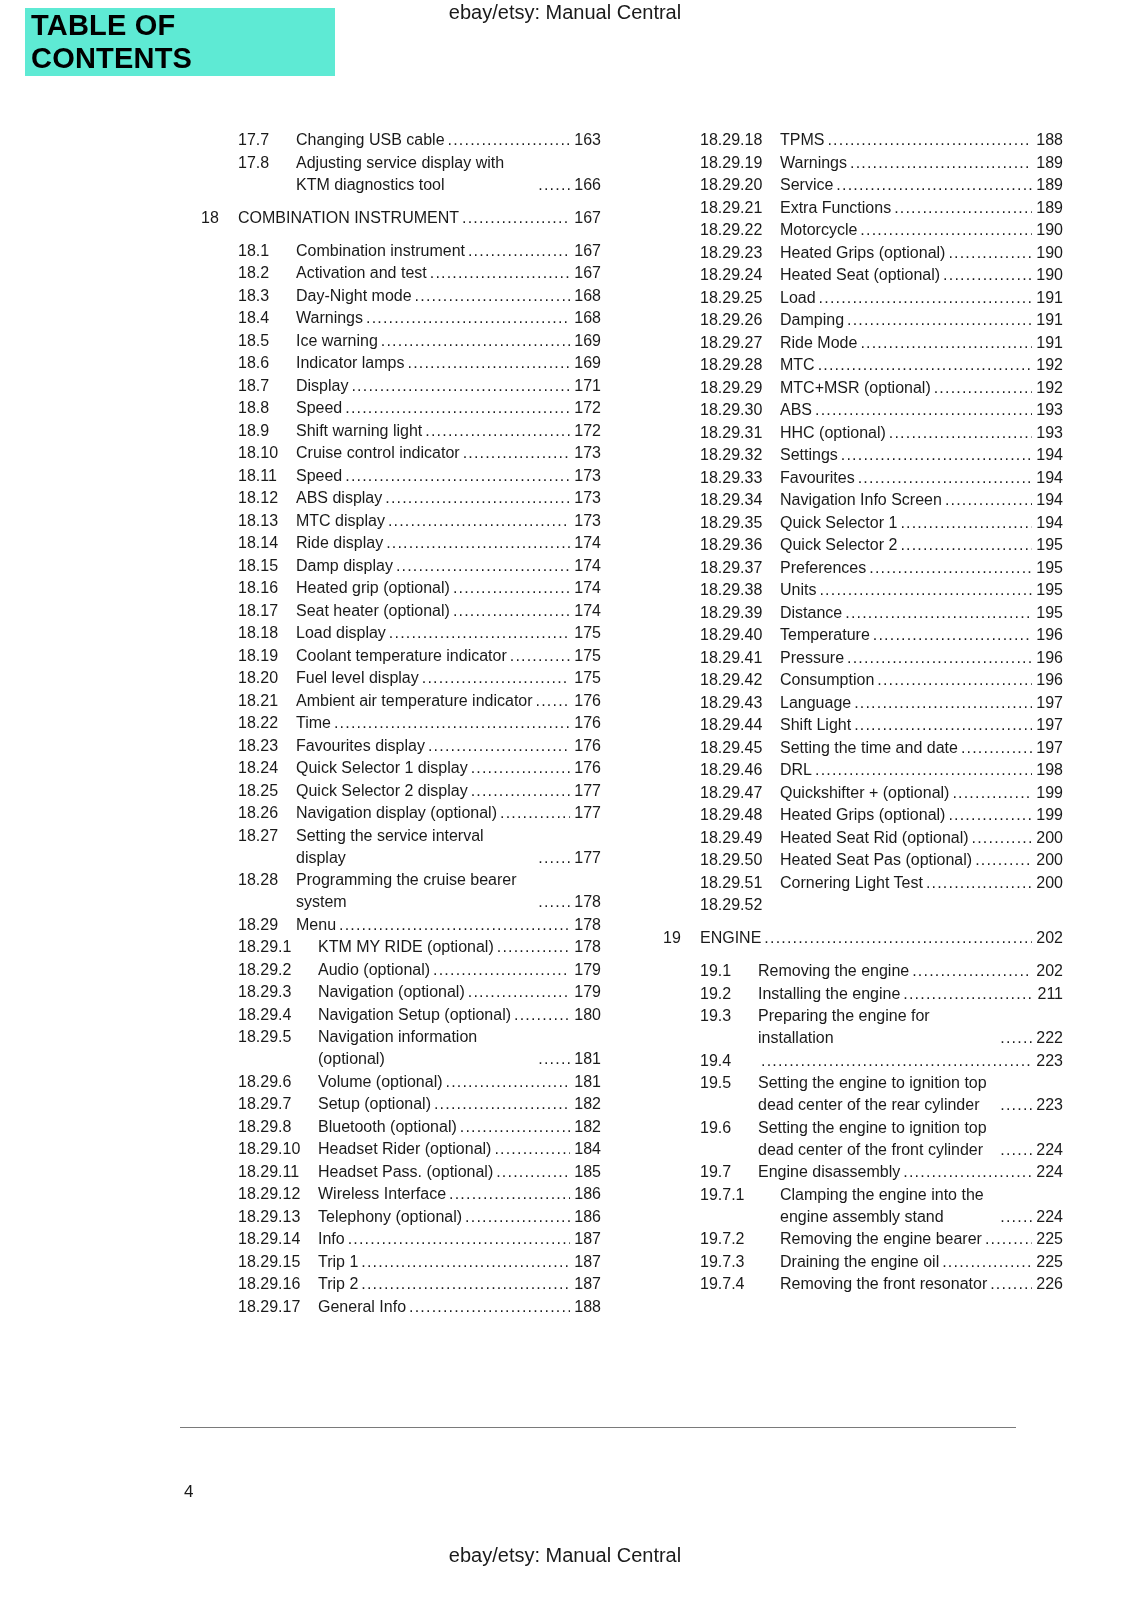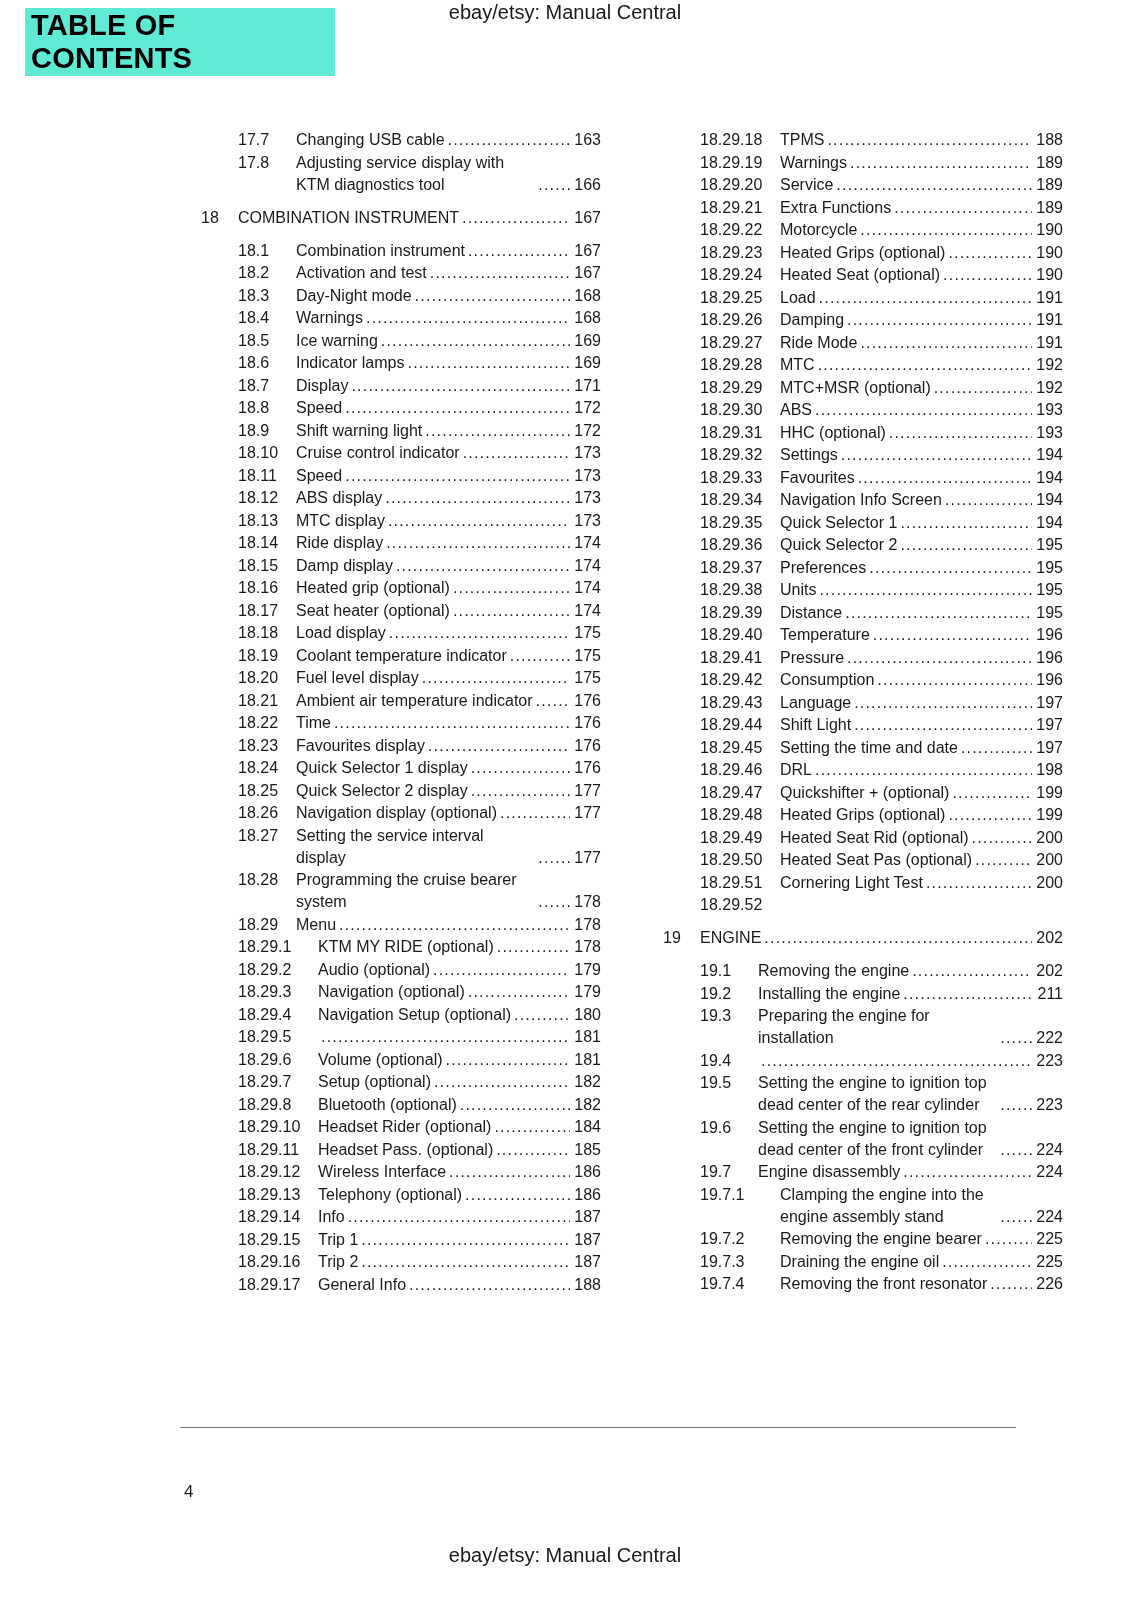--- a/index.html
+++ b/index.html
@@ -410,20 +410,21 @@
         <span class="num">18.29.4</span>
         <span class="body">
           <span class="title">Navigation Setup (optional)</span>
           <span class="leader"></span>
           <span class="page-num">180</span>
         </span>
       </div>
       <div class="entry lvl3">
         <span class="num">18.29.5</span>
         <span class="body">
+          <span class="title">Navigation information (optional)</span>
           <span class="leader"></span>
           <span class="page-num">181</span>
         </span>
       </div>
       <div class="entry lvl3">
         <span class="num">18.29.6</span>
         <span class="body">
           <span class="title">Volume (optional)</span>
           <span class="leader"></span>
           <span class="page-num">181</span>

